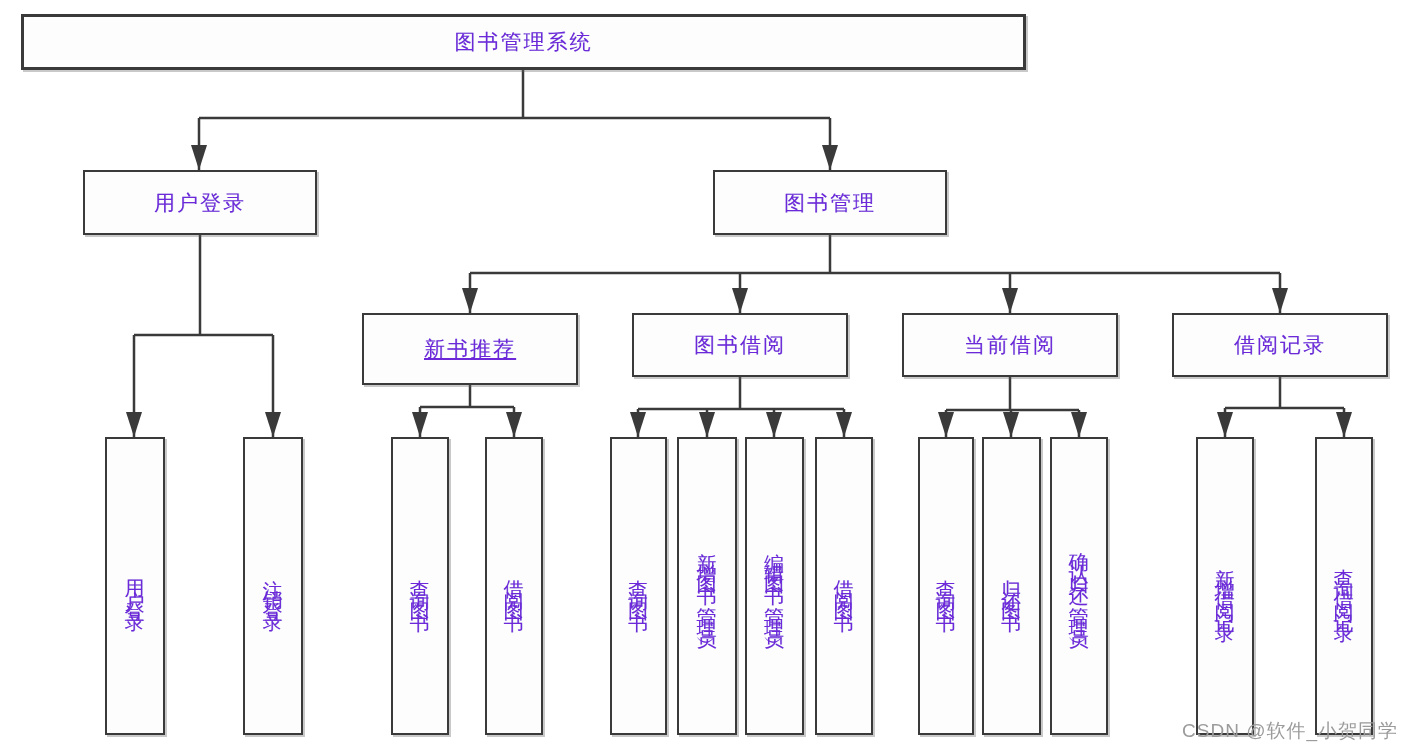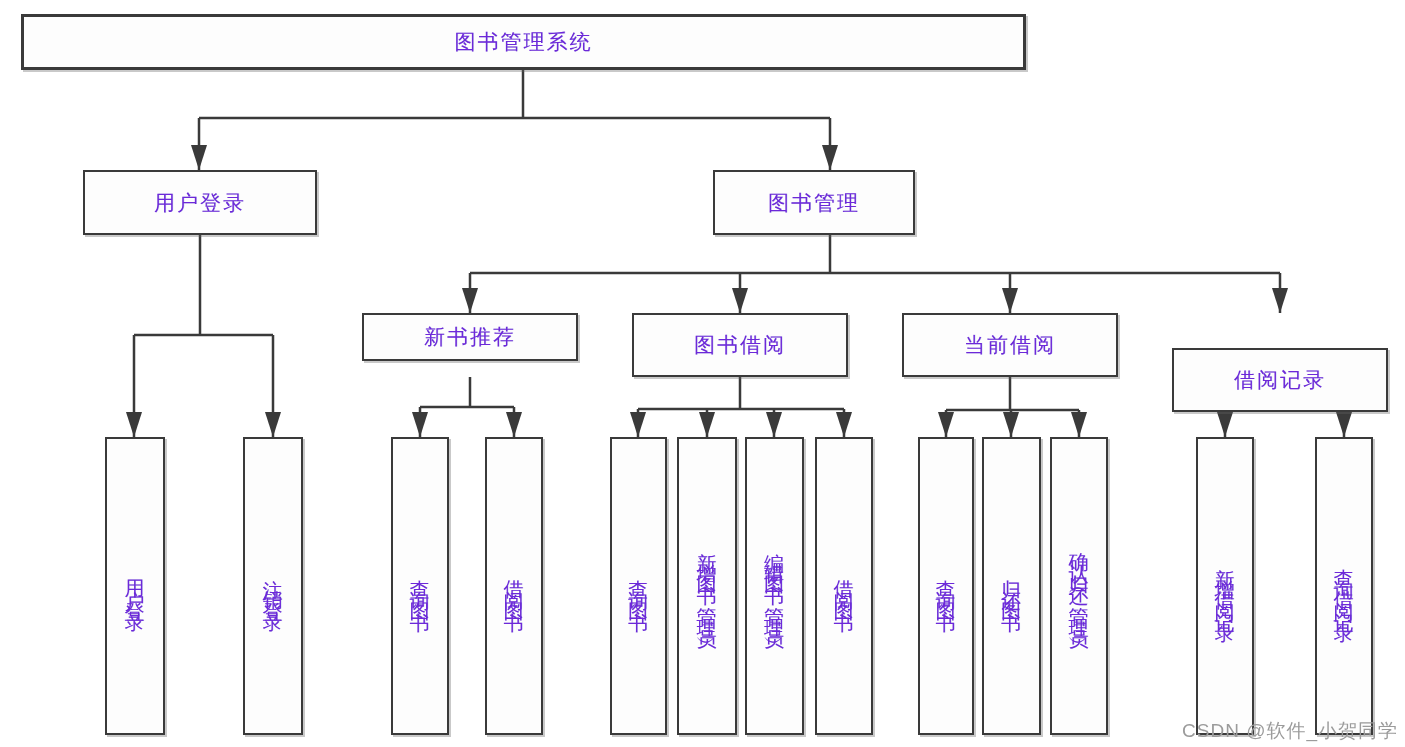--- a/index.html
+++ b/index.html
@@ -101,26 +101,26 @@
       <polygon points="1003,412 1019,412 1011,437"></polygon>
       <polygon points="1071,412 1087,412 1079,437"></polygon>
       <polygon points="1217,412 1233,412 1225,437"></polygon>
       <polygon points="1336,412 1352,412 1344,437"></polygon>
     </g>
   </svg>
 
   <div class="box" style="left:21px; top:14px; width:1005px; height:56px; border-width:3px;">图书管理系统</div>
 
   <div class="box" style="left:83px; top:170px; width:234px; height:65px;">用户登录</div>
-  <div class="box" style="left:713px; top:170px; width:202px; height:65px;">图书管理</div>
+  <div class="box" style="left:713px; top:170px; width:234px; height:65px;">图书管理</div>
 
-  <div class="box" style="left:362px; top:313px; width:216px; height:48px;">新书推荐</div>
+  <div class="box" style="left:362px; top:313px; width:216px; height:72px;text-decoration:underline;">新书推荐</div>
   <div class="box" style="left:632px; top:313px; width:216px; height:64px;font-family:Liberation Serif, serif;">图书借阅</div>
   <div class="box" style="left:902px; top:313px; width:216px; height:64px;">当前借阅</div>
-  <div class="box" style="left:1172px; top:313px; width:216px; height:64px;margin-top:35px;">借阅记录</div>
+  <div class="box" style="left:1172px; top:313px; width:216px; height:64px;">借阅记录</div>
 
   <div class="box leaf" style="left:105px; top:437px; width:60px; height:298px;">用户登录</div>
   <div class="box leaf" style="left:243px; top:437px; width:60px; height:298px;">注销登录</div>
 
   <div class="box leaf" style="left:391px; top:437px; width:58px; height:298px;">查询图书</div>
   <div class="box leaf" style="left:485px; top:437px; width:58px; height:298px;">借阅图书</div>
 
   <div class="box leaf" style="left:610px; top:437px; width:57px; height:298px;">查询图书</div>
   <div class="box leaf" style="left:677px; top:437px; width:60px; height:298px; letter-spacing:11px;">新增图书（管理员）</div>
   <div class="box leaf" style="left:745px; top:437px; width:59px; height:298px; letter-spacing:11px;">编辑图书（管理员）</div>

